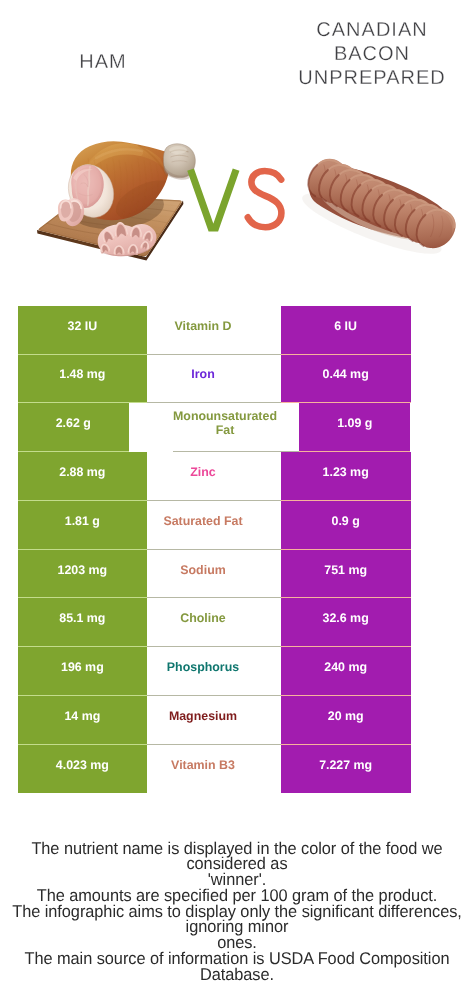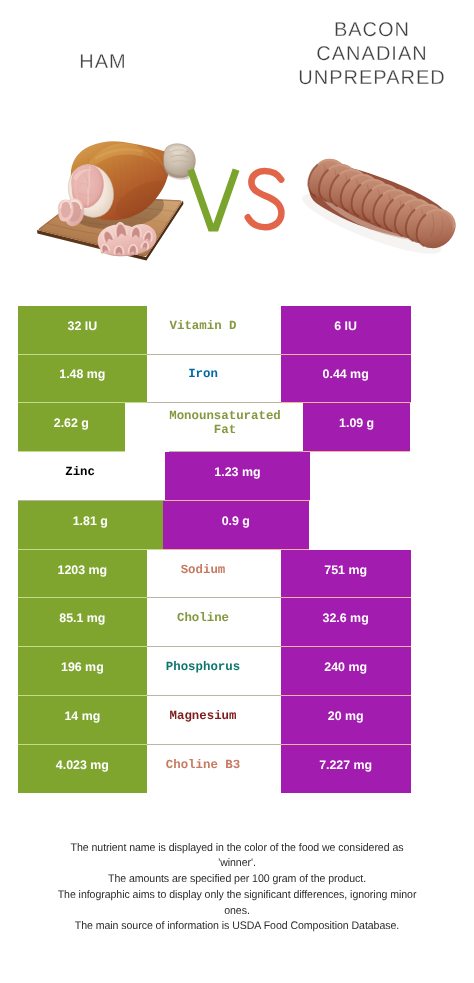--- a/index.html
+++ b/index.html
@@ -10,35 +10,35 @@
   .t-right{position:absolute;left:272px;top:17.5px;width:200px;text-align:center;}
   .title{font-family:"Liberation Sans",sans-serif;font-weight:400;font-size:20px;letter-spacing:1.0px;color:#404044;line-height:24px;
     -webkit-text-stroke:0.28px #ffffff;}
   .hero{position:absolute;top:120px;left:0;width:474px;height:165px;}
   .vs{position:absolute;left:186px;top:152px;font-size:0;letter-spacing:0;}
   .vs svg{display:block;}
   .table{position:absolute;left:17.5px;top:305.8px;width:393px;}
   .row{display:flex;height:48.77px;position:relative;}
   .cell{display:flex;align-items:center;justify-content:center;text-align:center;font-size:12.4px;font-weight:bold;line-height:14px;padding-bottom:8px;box-sizing:border-box;}
   .c-left{width:145.5px;background:#7FA52F;color:#fff;border-bottom:1.6px solid #c3dc8c;}
-  .c-mid{width:147.2px;background:#fff;border-bottom:1.6px solid #b6b8a4;padding-right:22px;font-family:Liberation Mono, monospace;}
+  .c-mid{width:147.2px;background:#fff;border-bottom:1.6px solid #b6b8a4;padding-right:22px;}
   .c-right{width:145.5px;background:#a21caf;color:#fff;border-bottom:1.6px solid #f6b39c;}
   .row:last-child .cell{border-bottom:none;}
-  .footer{position:absolute;left:0;top:840.5px;width:474px;text-align:center;font-size:11px;color:#2b2b2b;line-height:15.8px;letter-spacing:-0.06px;}
+  .footer{position:absolute;left:0;top:840.5px;width:474px;text-align:center;font-size:17px;color:#2b2b2b;line-height:15.8px;letter-spacing:-0.06px;}
   .footer>div{transform:scaleX(0.962);transform-origin:center;}
 </style>
 </head>
 <body>
 
 <div class="page">
   <div class="titles">
     <div class="t-left title">HAM</div>
     <div class="t-right title">
+      <div>CANADIAN</div>
       <div>BACON</div>
-      <div>CANADIAN</div>
       <div>UNPREPARED</div>
     </div>
   </div>
   <div class="hero">
     <svg class="ham-svg" width="474" height="165" viewBox="0 0 474 165" aria-hidden="true">
       <defs>
         <linearGradient id="boardG" x1="0.62" y1="0" x2="0.18" y2="1">
           <stop offset="0" stop-color="#cda173"></stop>
           <stop offset="0.30" stop-color="#c2905f"></stop>
           <stop offset="0.64" stop-color="#b47f52"></stop>
@@ -340,34 +340,36 @@
     </svg>
   </div>
   <div class="table">
       <div class="row">
       <div class="cell c-left">32 IU</div>
       <div class="cell c-mid" style="color: rgb(132, 153, 63);">Vitamin D</div>
       <div class="cell c-right">6 IU</div>
     </div>
       <div class="row">
       <div class="cell c-left">1.48 mg</div>
-      <div class="cell c-mid" style="color: #0369a1;">Iron</div>
+      <div class="cell c-mid" style="color: #6d28d9;">Iron</div>
       <div class="cell c-right">0.44 mg</div>
     </div>
       <div class="row">
       <div class="cell c-left">2.62 g</div>
       <div class="cell c-mid" style="color: rgb(132, 153, 63); margin-left: 44px;">Monounsaturated Fat</div>
       <div class="cell c-right">1.09 g</div>
     </div>
       <div class="row">
-      <div class="cell c-mid" style="color: #000000;">Zinc</div>
+      <div class="cell c-left">2.88 mg</div>
+      <div class="cell c-mid" style="color: #ec4899;">Zinc</div>
       <div class="cell c-right">1.23 mg</div>
     </div>
       <div class="row">
       <div class="cell c-left">1.81 g</div>
+      <div class="cell c-mid" style="color: rgb(199, 122, 98);">Saturated Fat</div>
       <div class="cell c-right">0.9 g</div>
     </div>
       <div class="row">
       <div class="cell c-left">1203 mg</div>
       <div class="cell c-mid" style="color: rgb(199, 122, 98);">Sodium</div>
       <div class="cell c-right">751 mg</div>
     </div>
       <div class="row">
       <div class="cell c-left">85.1 mg</div>
       <div class="cell c-mid" style="color: rgb(132, 153, 63);">Choline</div>
@@ -378,21 +380,21 @@
       <div class="cell c-mid" style="color: #0f766e;">Phosphorus</div>
       <div class="cell c-right">240 mg</div>
     </div>
       <div class="row">
       <div class="cell c-left">14 mg</div>
       <div class="cell c-mid" style="color: #7f1d1d;">Magnesium</div>
       <div class="cell c-right">20 mg</div>
     </div>
       <div class="row">
       <div class="cell c-left">4.023 mg</div>
-      <div class="cell c-mid" style="color: rgb(199, 122, 98);">Choline B3</div>
+      <div class="cell c-mid" style="color: rgb(199, 122, 98);">Vitamin B3</div>
       <div class="cell c-right">7.227 mg</div>
     </div>
     </div>
   <div class="footer">
       <div>The nutrient name is displayed in the color of the food we considered as</div>
       <div>'winner'.</div>
       <div>The amounts are specified per 100 gram of the product.</div>
       <div>The infographic aims to display only the significant differences, ignoring minor</div>
       <div>ones.</div>
       <div>The main source of information is USDA Food Composition Database.</div>

